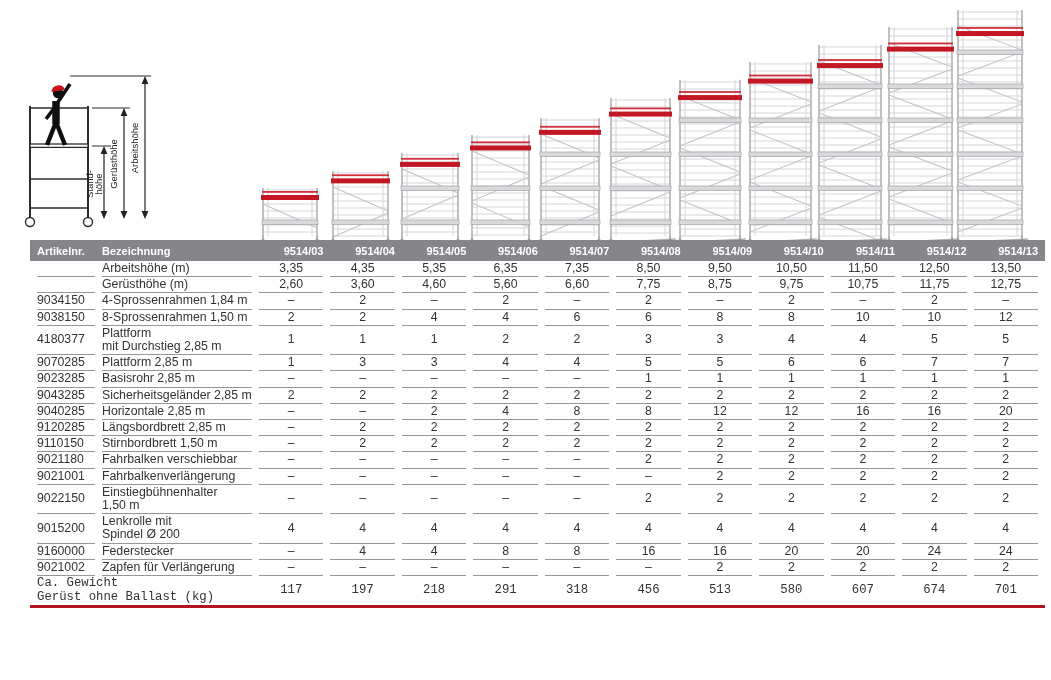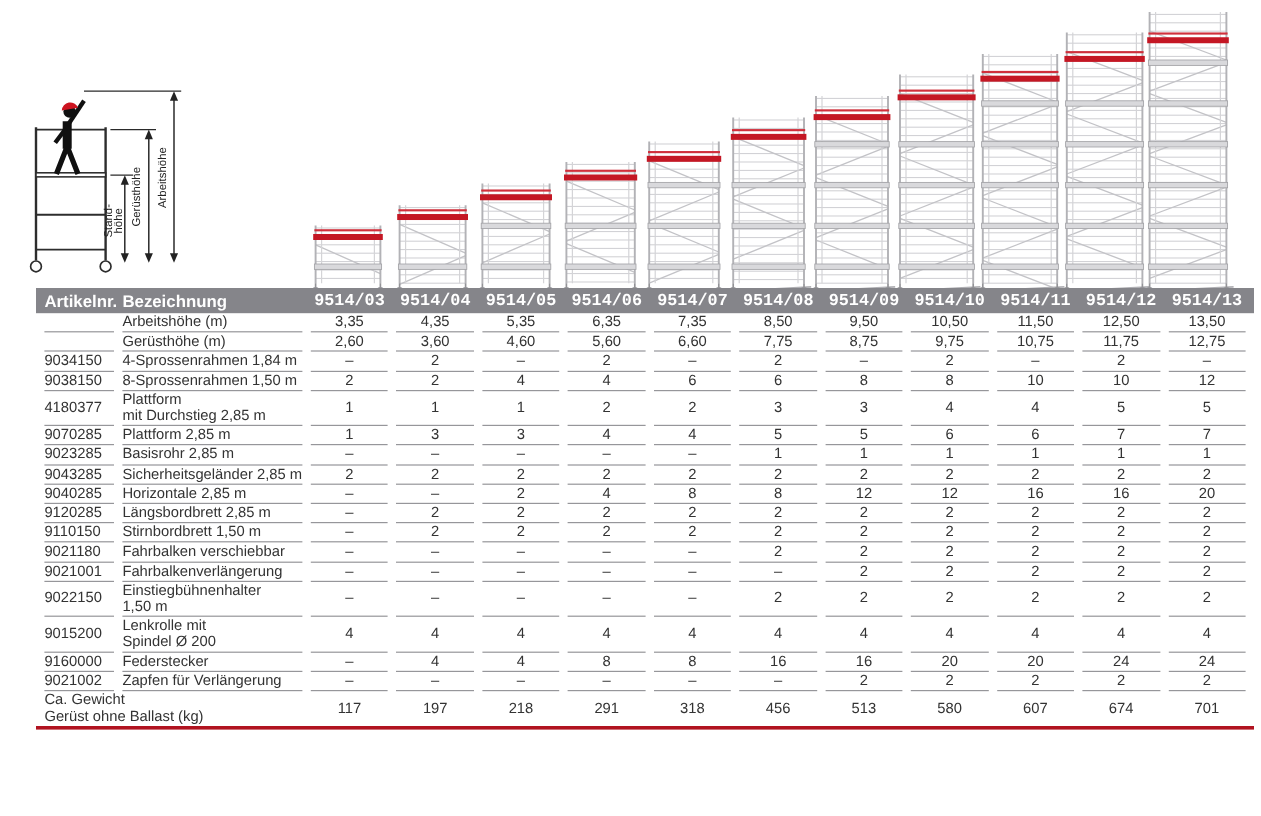--- a/index.html
+++ b/index.html
@@ -9,28 +9,28 @@
   .towers-strip{position:absolute;left:0;top:0;width:1051px;height:239px;}
   .towers-strip svg{position:absolute;}
   
   .diagram{position:absolute;left:12px;top:56px;}
   
   .table-wrap{position:absolute;left:30px;top:240px;width:1015px;}
   .header-bar{position:absolute;left:0;top:0;width:100%;height:21px;background:#85858a;}
   table.spec{position:relative;border-collapse:separate;border-spacing:7px 0;
              width:100%;table-layout:fixed;font-size:12.3px;color:#333;}
   table.spec thead td{height:21px;color:#fff;font-weight:bold;padding:0;vertical-align:middle;
-                      font-size:14px;}
-  table.spec thead td.val{text-align:center;font-family:Liberation Mono, monospace;}
+                      font-size:11px;}
+  table.spec thead td.val{text-align:right;}
   table.spec tbody td{border-bottom:1px solid #96969a;padding:1px 0;line-height:13.2px;
                       vertical-align:middle;height:13px;}
   table.spec td.art{font-weight:normal;}
   table.spec td.val{text-align:center;}
   table.spec td.lbl{white-space:pre-line;}
-  table.spec tr.footer td{border-bottom:none;height:27px;vertical-align:middle;}
+  table.spec tr.footer td{border-bottom:none;height:27px;vertical-align:middle;font-family:Liberation Mono, monospace;}
   .red-line{height:3px;background:#b11320;width:100%;}
   
   .dg-label{font-family:"Liberation Sans",sans-serif;font-size:9.5px;fill:#222;}
 </style>
 </head>
 <body>
 
 <div class="page">
 
   <div class="towers-strip" id="towers">

